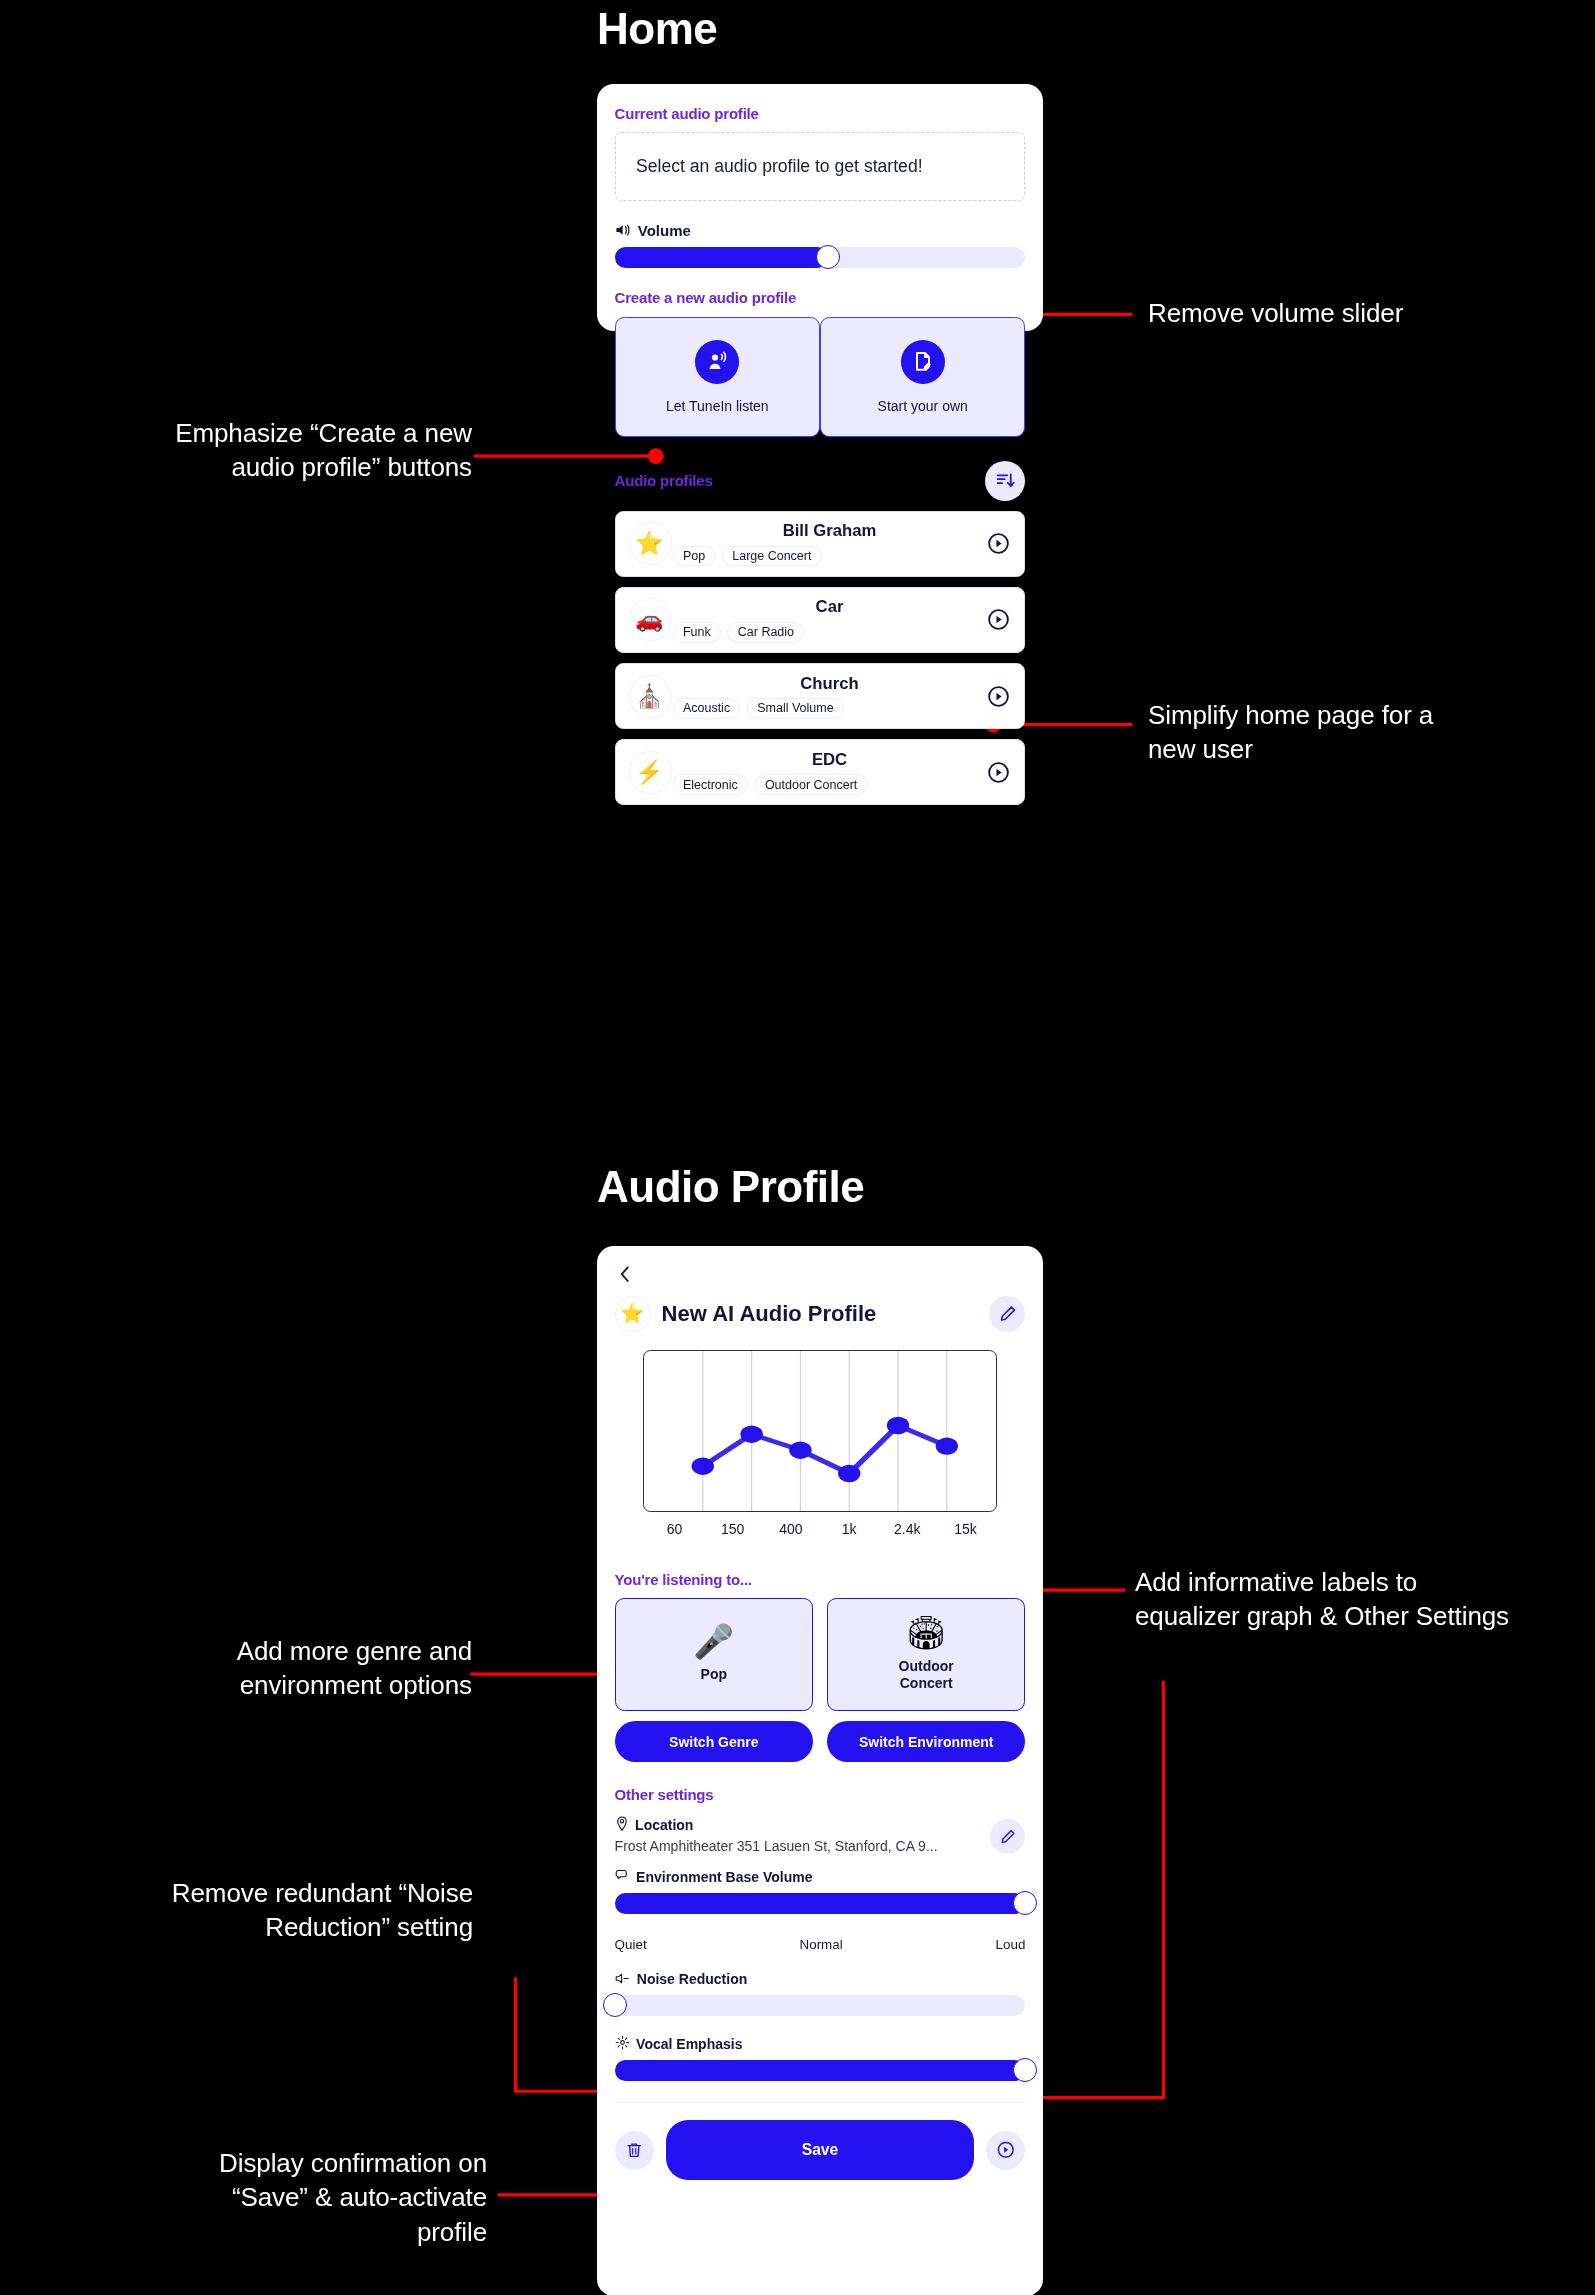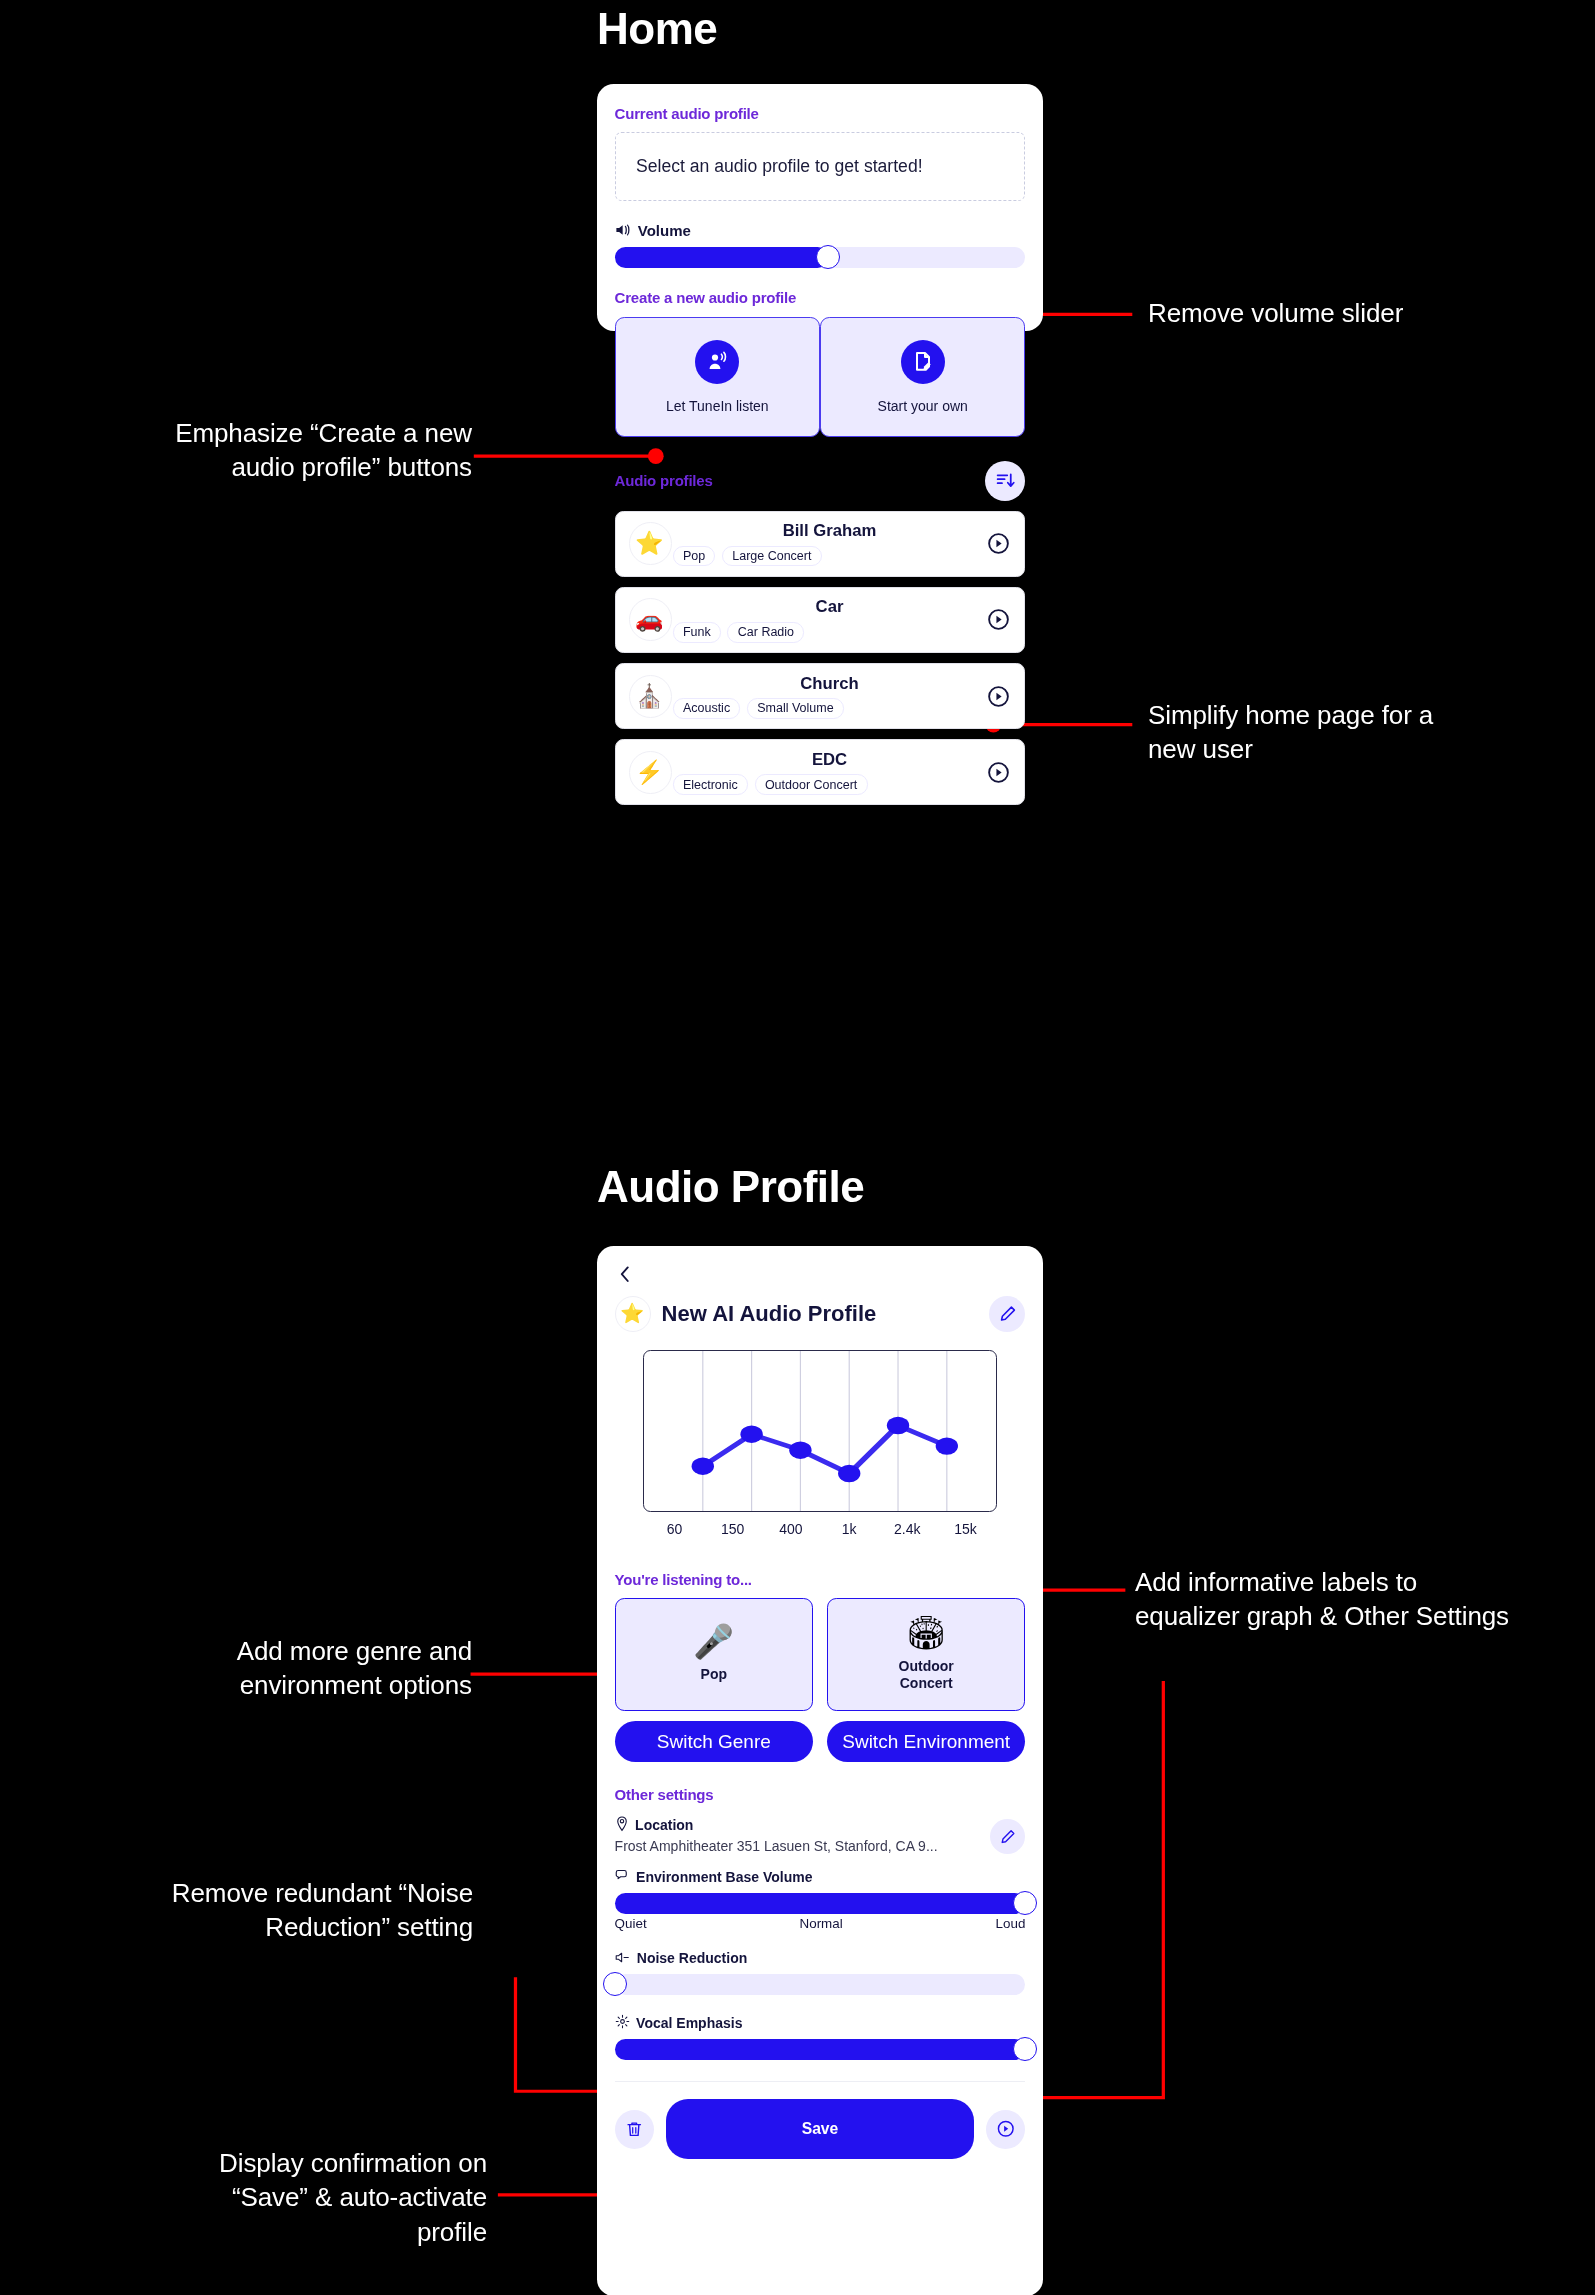--- a/index.html
+++ b/index.html
@@ -162,38 +162,38 @@
     background: #eceaff; border: 1.4px solid #2311ef; border-radius: 9.3px;
     display: flex; flex-direction: column; align-items: center; justify-content: center;
     gap: 8.3px;
   }
   .listen-emoji { font-size: 33px; line-height: 1; }
   .listen-label { font-size: 14px; font-weight: 700; color: #14143c; text-align:center; line-height:1.25; }
 
   .switch-row { display:flex; gap:14px; margin-top: 10.2px; }
   .pill-btn {
     flex:1; height: 41px; border-radius: 20.4px; background: #2311ef;
-    color:#fff; font-size: 19px; font-weight: 400;
+    color:#fff; font-size: 14px; font-weight: 700;
     display:flex; align-items:center; justify-content:center;
   }
 
   .other-title { margin-top: 24px; }
 
   .setting-label-row { display:flex; align-items:center; gap: 6.5px; margin-top: 14px; }
   .setting-label { font-size: 14px; font-weight: 700; color:#14143c; }
 
   .loc-row { display:flex; align-items:flex-start; margin-top: 13px; }
   .loc-left { flex:1; }
   .loc-value { font-size: 14px; color:#3a3a52; margin-top: 4.6px; }
   .loc-edit {
     width: 35px; height: 35px; border-radius: 50%; background:#eceaff;
     display:flex;align-items:center;justify-content:center; flex:none; margin-top: 2.8px;
   }
 
-  .scale-row { display:flex; justify-content:space-between; margin-top: 2px; }
+  .scale-row { display:flex; justify-content:space-between; margin-top: 23px; }
   .scale-row span { font-size: 13.4px; color:#14143c; }
 
   .divider { height: 0.9px; background:#edeef4; margin-top: 21px; }
 
   .bottom-bar { display:flex; align-items:center; gap: 12px; margin-top: 17.6px; }
   .icon-round {
     width: 39px; height: 39px; border-radius: 50%; background:#eceaff;
     display:flex; align-items:center; justify-content:center; flex:none;
   }
   .save-btn {

